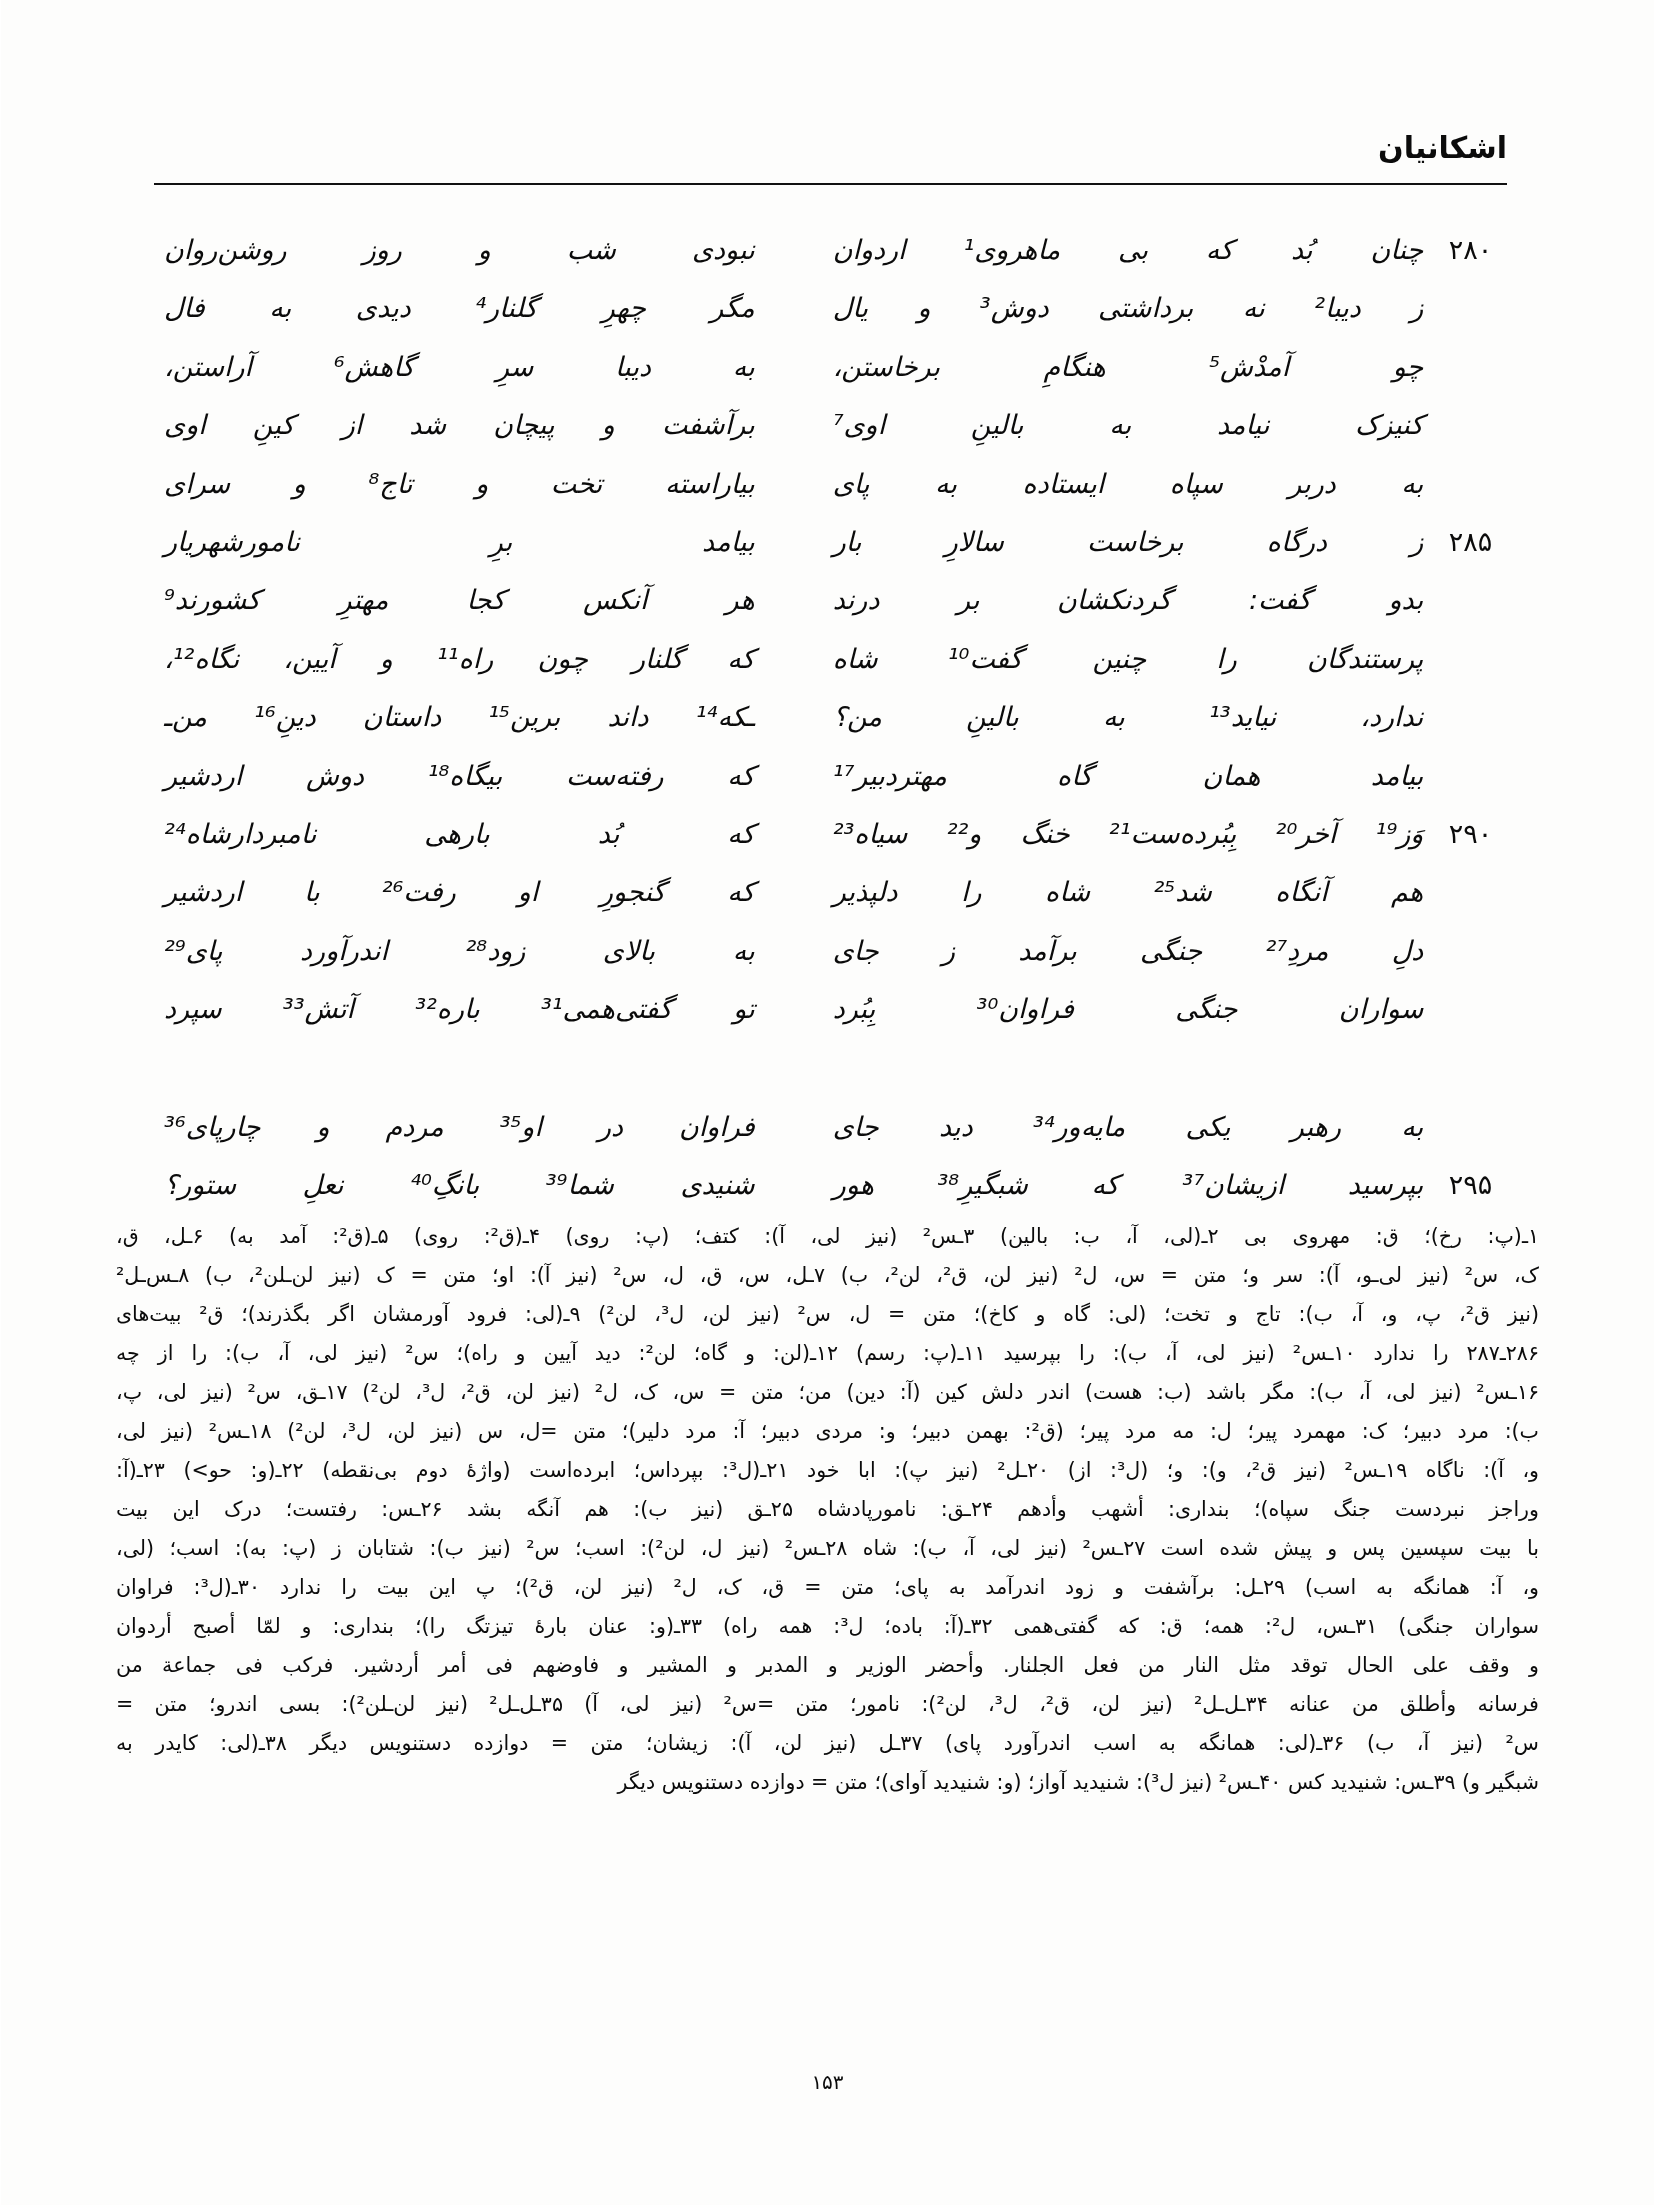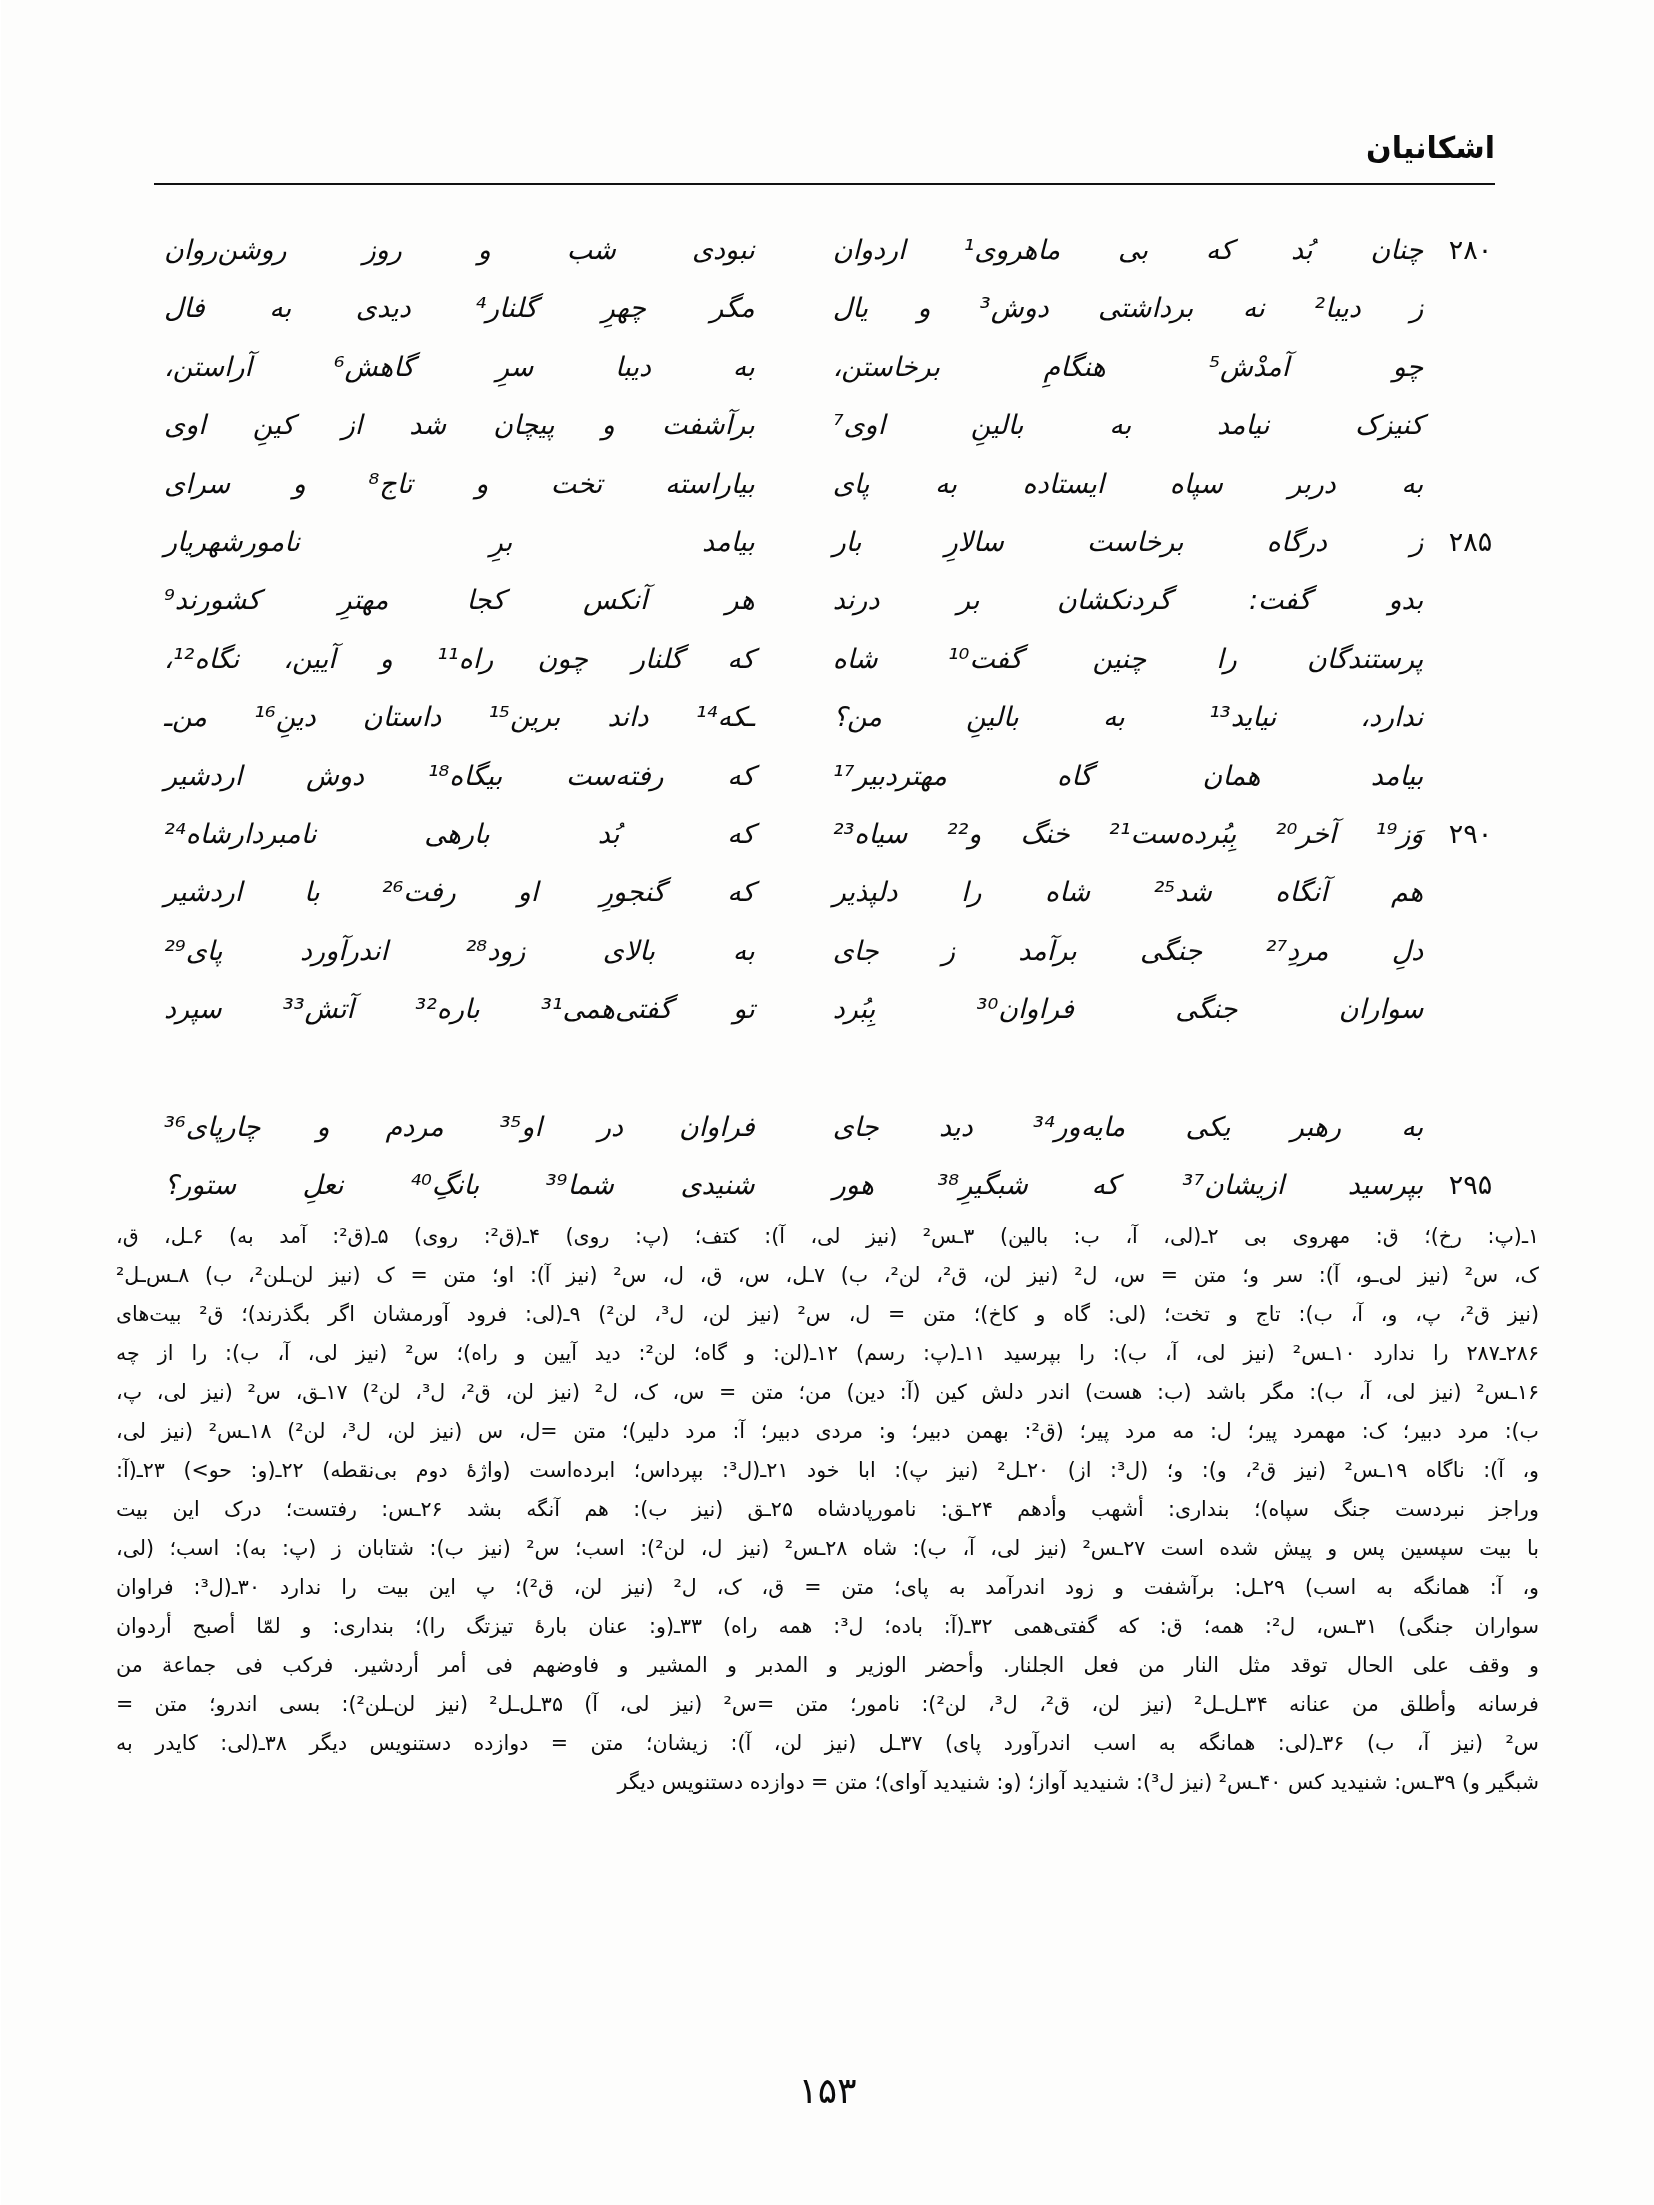--- a/index.html
+++ b/index.html
@@ -12,21 +12,21 @@
     position:relative;
     overflow:hidden;
   }
   .page{
     position:absolute;inset:0;
     background:#fdfdfc;
   }
   
   .header-zone{
     position:absolute;
-    top:133px; right:160px; left:154px;
+    top:133px; right:148px; left:154px;
     height:65px;
   }
   .running-head{
     font-size:30px;
     font-weight:700;
     line-height:1;
     text-align:right;
     letter-spacing:0;
   }
   .header-rule{
@@ -94,21 +94,21 @@
     font-size:20.6px;
     line-height:39px;
   }
   .appline.last{ text-align-last:right; }
   
   .folio{
     position:absolute;
     top:2070px;
     right:0;left:0;
     text-align:center;
-    font-size:36px;
+    font-size:20px;
   }
 </style>
 </head>
 <body>
 
 <div class="page">
 
   <div class="header-zone">
     <div class="running-head">اشکانیان</div>
     <div class="header-rule"></div>

